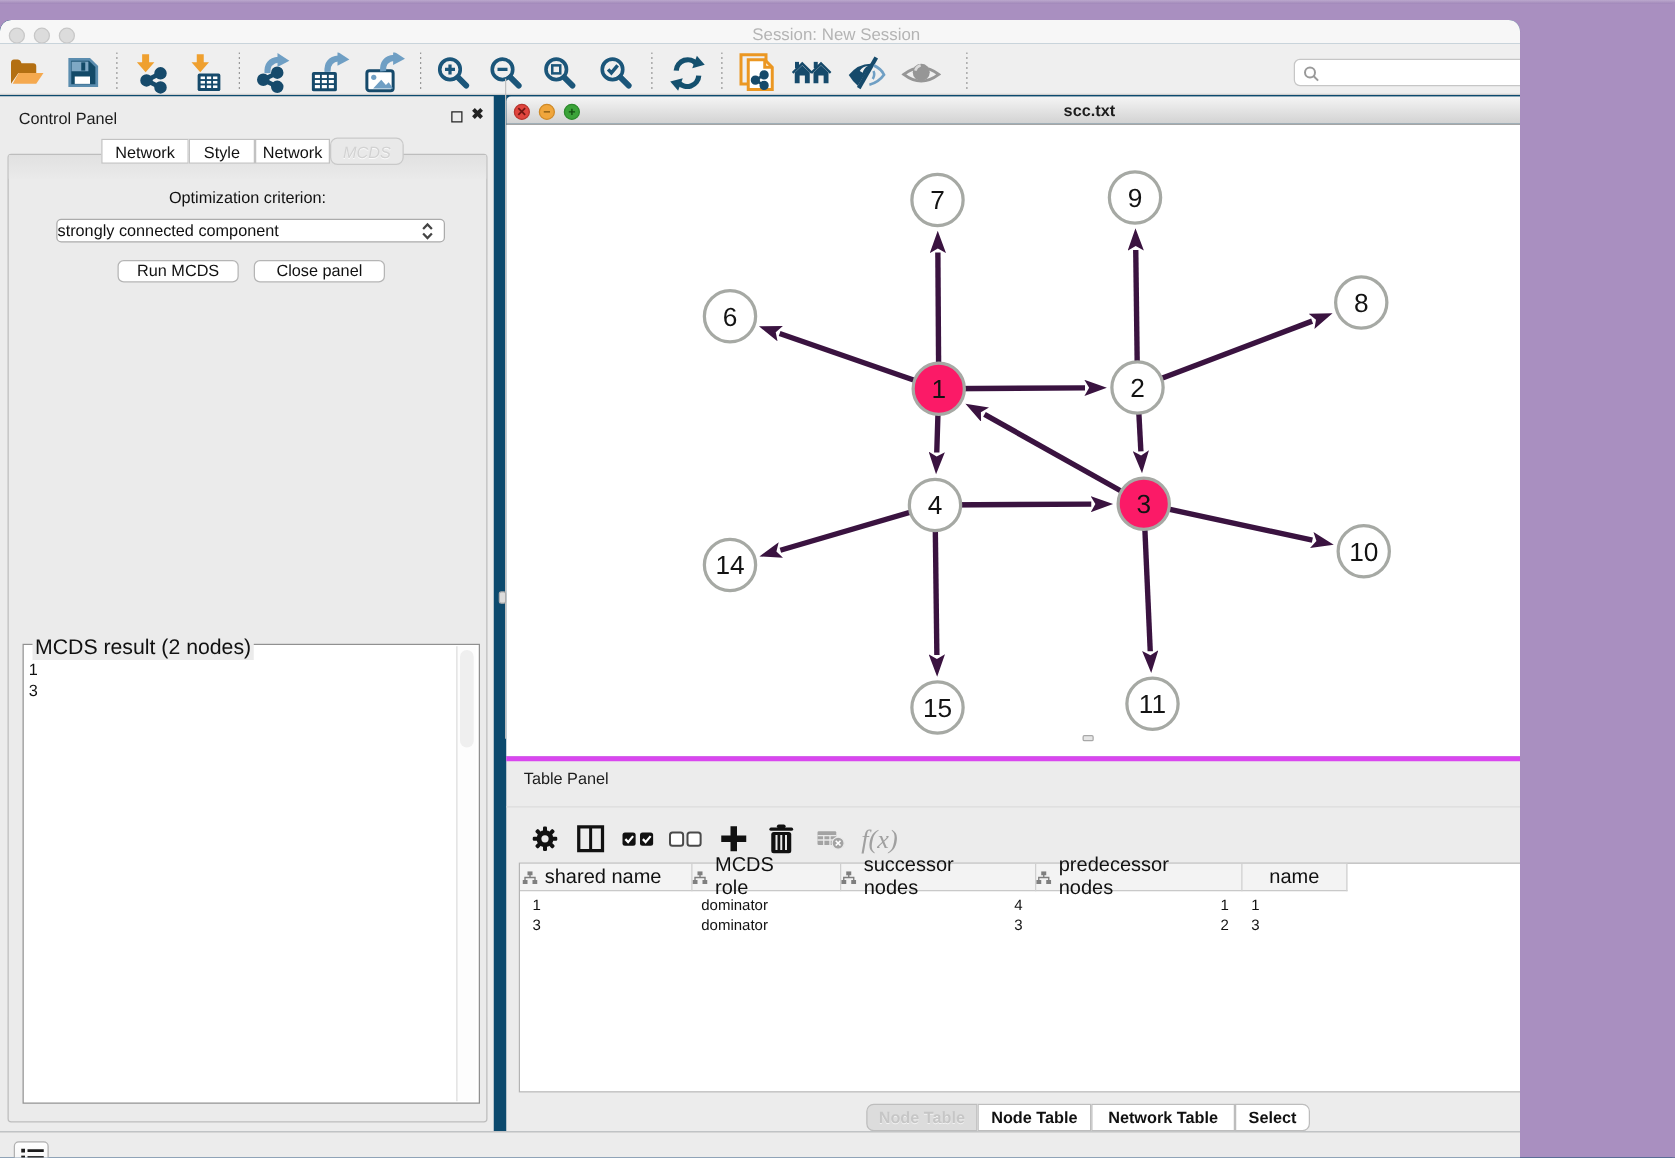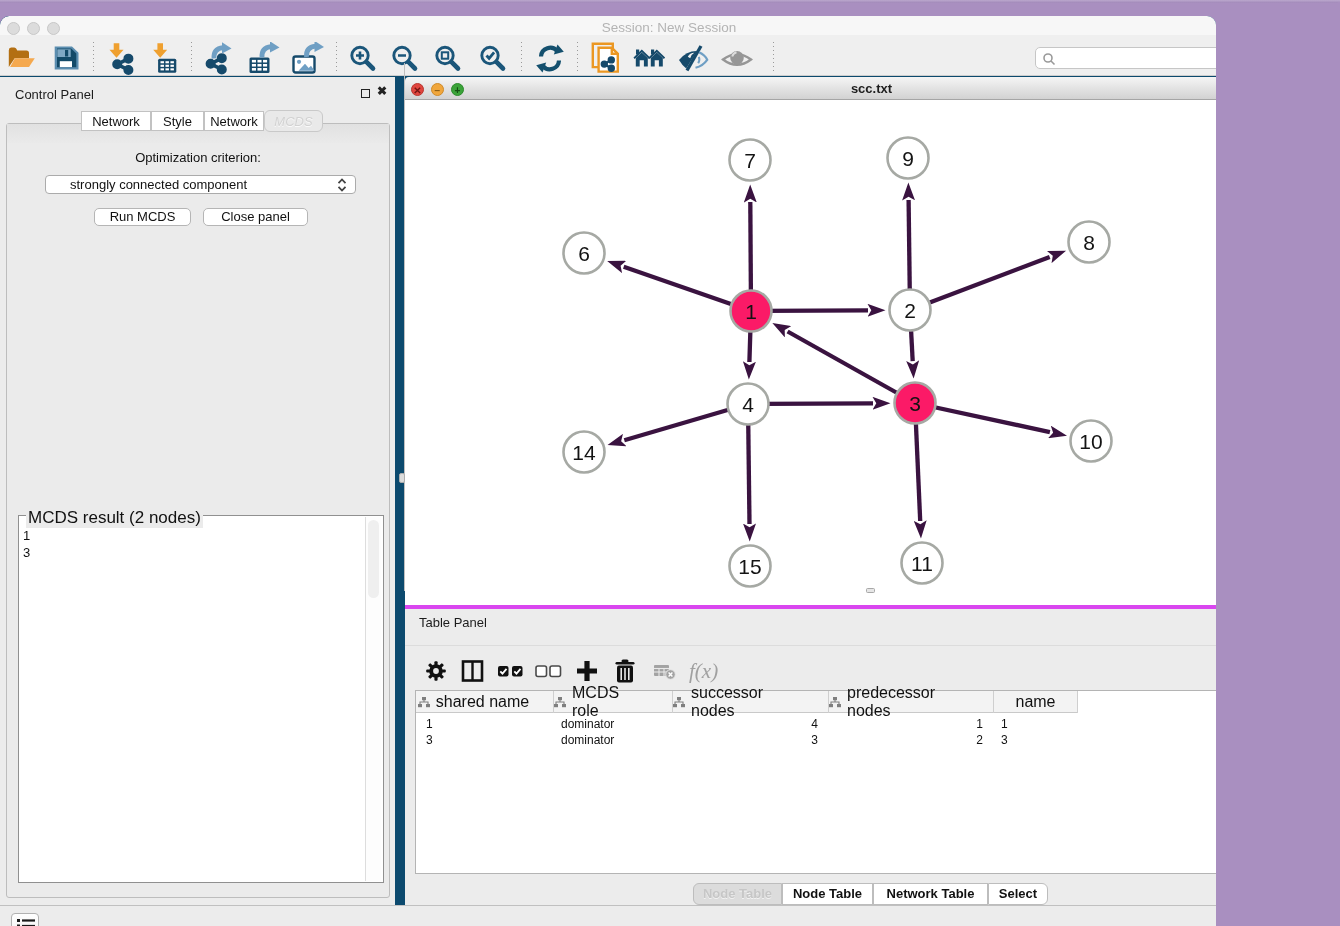--- a/index.html
+++ b/index.html
@@ -38,21 +38,21 @@
     background:#e9e9e9; border:1px solid #c9c9c9; border-radius:6px;
     font-size:13px; color:#d2d2d2; text-shadow:0 1px 0 #fafafa; text-align:center; line-height:21px;font-style:italic; }
   #tabcontent { position:absolute; left:6px; top:46px; width:384px; height:775px;
     background:#ebebeb; border:1px solid #bdbdbd; border-radius:3px; z-index:1; }
   #tc-top { position:absolute; left:0; top:0; width:100%; height:19px;
     background:linear-gradient(#e1e1e1,#eaeaea); }
   #opt-label { position:absolute; left:0; top:26px; width:100%; text-align:center;
     font-size:13px; color:#111; }
   #dropdown { position:absolute; left:38px; top:51px; width:311px; height:19px;
     background:#fff; border:1px solid #ababab; border-radius:4px;
-    font-size:13px; color:#111; line-height:17px; padding-left:24px; }
+    font-size:13px; color:#111; line-height:17px; padding-left:0; }
   .btn { position:absolute; top:84px; height:18px; background:#fff;
     border:1px solid #b5b5b5; border-radius:5px; font-size:13px; color:#111;
     text-align:center; line-height:16px; }
   #fieldset { position:absolute; left:11px; top:391px; width:366px; height:368px;
     background:#fff; border:1px solid #909090; }
   #fs-legend { position:absolute; left:7px; top:-8px; background:#ebebeb;
     font-size:17px; color:#111; padding:0 2px; }
   #fs-items { position:absolute; left:4px; top:11px; font-size:13px; color:#111; line-height:17px; }
   #fs-scroll { position:absolute; right:2px; top:1px; width:16px; height:364px;
     border-left:1px solid #ddd; background:#fdfdfd; }

